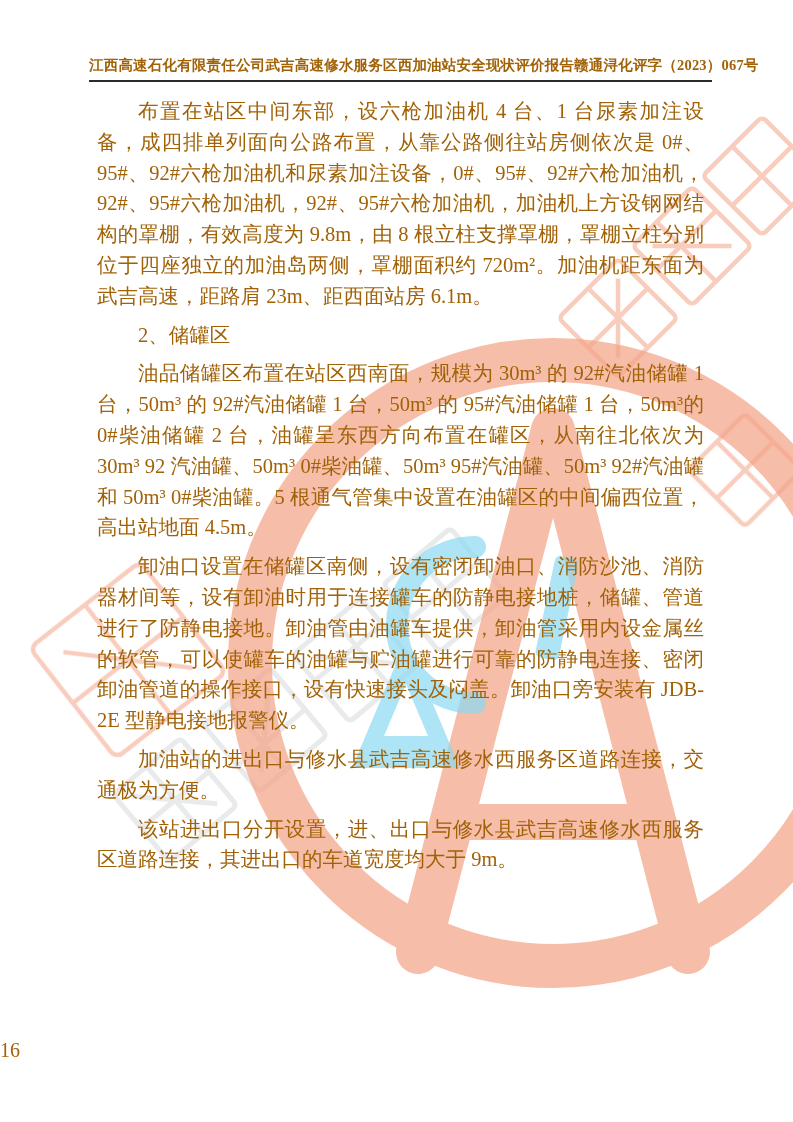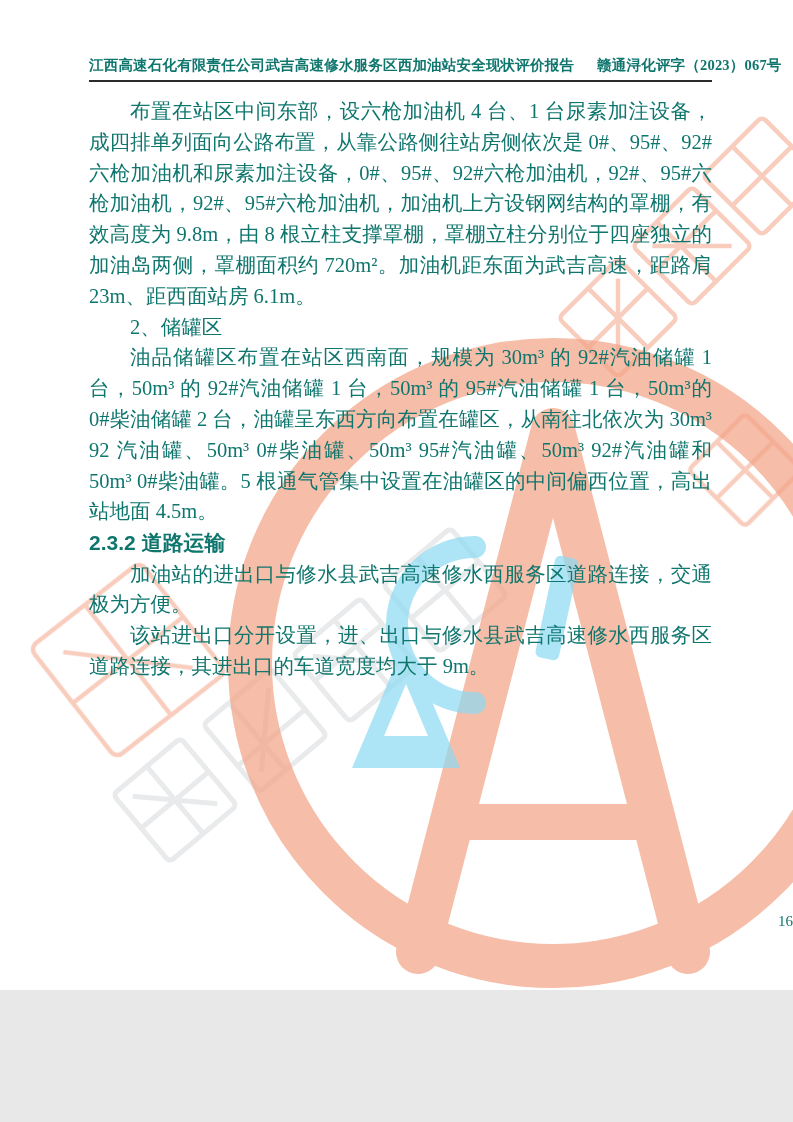--- a/index.html
+++ b/index.html
@@ -1,60 +1,60 @@
 <!DOCTYPE html>
 <html><head>
 <meta charset="utf-8">
 <style>
   html,body{margin:0;padding:0;background:#e8e8e8;}
   .page{
     position:relative;
-    width:793px;height:990px;
+    width:793px;height:1122px;
     margin:0 auto;
     background:#ffffff;
     overflow:hidden;
     font-family:"Liberation Serif","DejaVu Serif",serif;
-    color:#0f766e;
+    color:#a16207;
   }
   .watermark{
     position:absolute;left:0;top:0;width:793px;height:1122px;
     pointer-events:none;z-index:0;
   }
   .layer{position:relative;z-index:1;}
   .header{
     display:flex;justify-content:space-between;align-items:flex-end;
     margin:56px 81px 0 89px;
     padding-bottom:5px;
     border-bottom:2px solid #2b2b2b;
     font-weight:bold;
     font-size:14.5px;
     letter-spacing:0.2px;
     white-space:nowrap;
   }
-  .header .doc-no{margin-left:23px;}
+  .header .doc-no{margin-left:0;}
   .content{
     margin:14px 81px 0 89px;
     width:623px;
     font-size:20.5px;
     line-height:30.8px;
     text-align:justify;
   }
-  .content p{margin:0;text-indent:2em;}
+  .content p{margin:8px;text-indent:2em;}
   .content h3{
     margin:0;
     font-family:"Liberation Sans","DejaVu Sans",sans-serif;
     font-size:21px;
     line-height:31.5px;
     font-weight:bold;
     text-indent:0;
   }
   .footer{
     position:absolute;left:0;right:0;bottom:60px;
-    text-align:right;
-    font-size:15px;z-index:1;
+    text-align:left;
+    font-size:20px;z-index:1;
   }
 </style>
 </head>
 <body>
 
 <div class="page">
 
   <svg class="watermark" viewBox="0 0 793 1122" xmlns="http://www.w3.org/2000/svg">
 
     <g stroke="#9aa0a8" fill="none" stroke-width="5" opacity="0.22">
@@ -115,21 +115,21 @@
 
   <div class="header layer">
     <span>江西高速石化有限责任公司武吉高速修水服务区西加油站安全现状评价报告</span>
     <span class="doc-no">赣通浔化评字（2023）067号</span>
   </div>
 
   <div class="content layer">
     <p>布置在站区中间东部，设六枪加油机 4 台、1 台尿素加注设备，成四排单列面向公路布置，从靠公路侧往站房侧依次是 0#、95#、92#六枪加油机和尿素加注设备，0#、95#、92#六枪加油机，92#、95#六枪加油机，92#、95#六枪加油机，加油机上方设钢网结构的罩棚，有效高度为 9.8m，由 8 根立柱支撑罩棚，罩棚立柱分别位于四座独立的加油岛两侧，罩棚面积约 720m²。加油机距东面为武吉高速，距路肩 23m、距西面站房 6.1m。</p>
     <p>2、储罐区</p>
     <p>油品储罐区布置在站区西南面，规模为 30m³ 的 92#汽油储罐 1 台，50m³ 的 92#汽油储罐 1 台，50m³ 的 95#汽油储罐 1 台，50m³的 0#柴油储罐 2 台，油罐呈东西方向布置在罐区，从南往北依次为 30m³ 92 汽油罐、50m³ 0#柴油罐、50m³ 95#汽油罐、50m³ 92#汽油罐和 50m³ 0#柴油罐。5 根通气管集中设置在油罐区的中间偏西位置，高出站地面 4.5m。</p>
-    <h3>2.3.2 道路运输</h3>
+    <p>卸油口设置在储罐区南侧，设有密闭卸油口、消防沙池、消防器材间等，设有卸油时用于连接罐车的防静电接地桩，储罐、管道进行了防静电接地。卸油管由油罐车提供，卸油管采用内设金属丝的软管，可以使罐车的油罐与贮油罐进行可靠的防静电连接、密闭卸油管道的操作接口，设有快速接头及闷盖。卸油口旁安装有 JDB-2E 型静电接地报警仪。</p>
     <p>加油站的进出口与修水县武吉高速修水西服务区道路连接，交通极为方便。</p>
     <p>该站进出口分开设置，进、出口与修水县武吉高速修水西服务区道路连接，其进出口的车道宽度均大于 9m。</p>
   </div>
 
   <div class="footer">
     <span>16</span>
   </div>
 
 </div>
 

